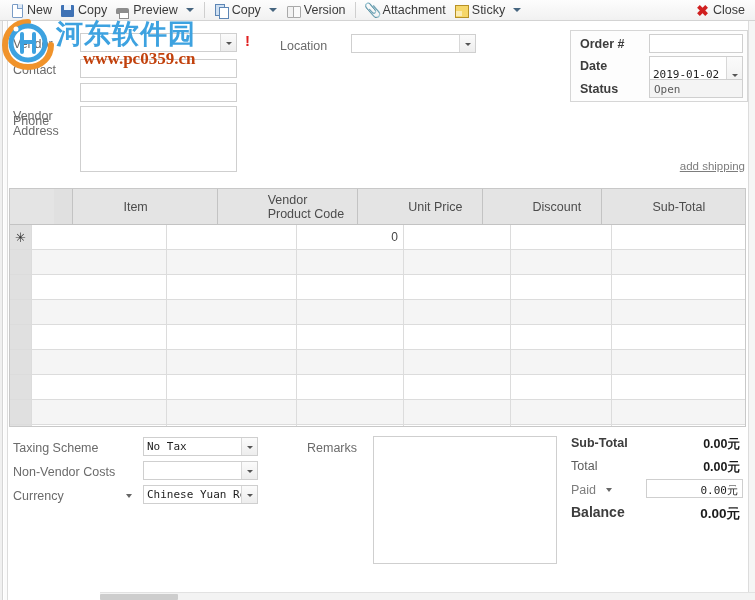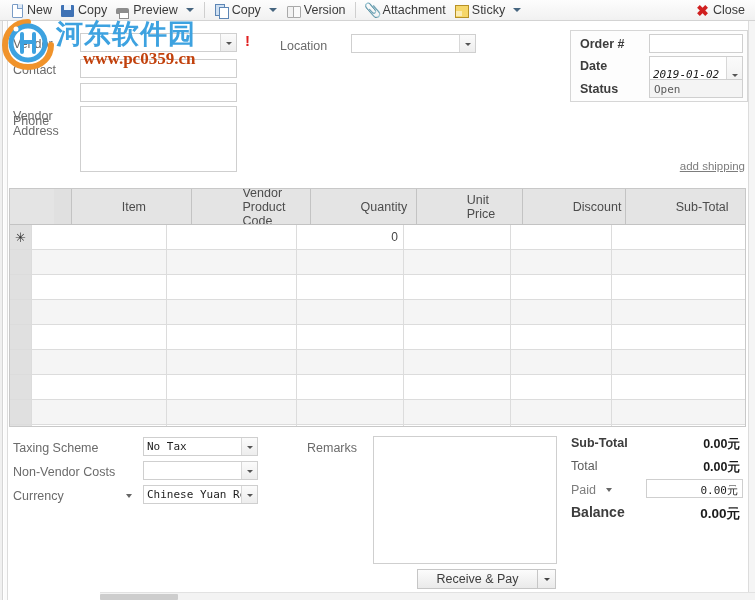--- a/index.html
+++ b/index.html
@@ -260,39 +260,38 @@
     <div class="btn"></div>
   </div>
 
   <div id="orderbox">
     <div class="ob-lbl" style="left:9px;top:6px;">Order #</div>
     <div class="fld" style="left:78px;top:3px;width:94px;height:19px;">
       <span style="padding:2px 3px;display:block"></span>
     </div>
 
     <div class="ob-lbl" style="left:9px;top:28px;">Date</div>
-    <div class="combo" style="left:78px;top:25px;width:94px;height:37px;font-style:italic;">
+    <div class="combo" style="left:78px;top:25px;width:94px;height:37px;">
       <div class="val mono">2019-01-02</div>
       <div class="btn"></div>
     </div>
 
     <div class="ob-lbl" style="left:9px;top:51px;">Status</div>
     <div class="fld fld-grey" style="left:78px;top:48px;width:94px;height:19px;">
       <span class="mono" style="padding:3px 4px;display:block;color:#5c5c5c">Open</span>
     </div>
   </div>
 
   <div id="addshipping">add shipping</div>
 
   <div id="gridwrap">
     <div id="gridhdr">
       <div class="gh rowsel" style="width:22px"></div>
       <div class="gh" style="width:135px">Item</div>
       <div class="gh" style="width:130px">Vendor Product Code</div>
-      <div class="gh" style="width:107px">Quantity</div>
       <div class="gh" style="width:107px">Unit Price</div>
       <div class="gh" style="width:101px">Discount</div>
       <div class="gh" style="width:133px;border-right:none">Sub-Total</div>
     </div>
     <div id="gridbody">
         <div class="grow odd">
           <div class="gc rowsel" style="width: 22px;">✳</div>
           <div class="gc" style="width: 135px;"></div>
           <div class="gc" style="width: 130px;"></div>
           <div class="gc num" style="width: 107px;">0</div>
@@ -392,24 +391,20 @@
   <div class="combo" style="left:143px;top:485px;width:115px;height:19px;">
     <div class="val mono">Chinese Yuan Ren</div>
     <div class="btn"></div>
   </div>
 
   <div class="bt-lbl" style="left:307px;top:441px;">Remarks</div>
   <div id="remarks">
     <span style="padding:3px 4px;display:block"></span>
   </div>
 
-  <div id="receivepay">
-    <div class="rp-lbl">Receive &amp; Pay</div>
-    <div class="rp-btn"></div>
-  </div>
 
   <div class="tot-lbl bold" style="left:571px;top:436px;color:#3d3d3d;">Sub-Total</div>
   <div class="tot-val bold" style="left:620px;top:436px;width:120px;">0.00元</div>
 
   <div class="tot-lbl" style="left:571px;top:459px;color:#5c5c5c;">Total</div>
   <div class="tot-val bold" style="left:620px;top:459px;width:120px;">0.00元</div>
 
   <div class="tot-lbl" style="left:571px;top:483px;color:#7d7d7d;">Paid</div>
   <div class="plain-arrow" style="left:606px;top:488px;"></div>
   <div class="fld" style="left:646px;top:479px;width:97px;height:19px;">

